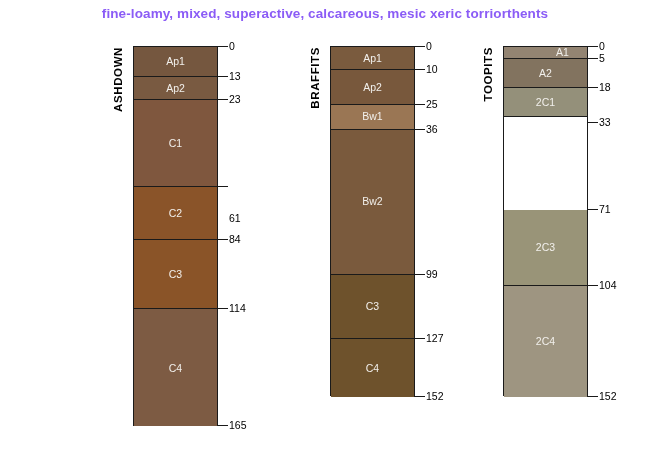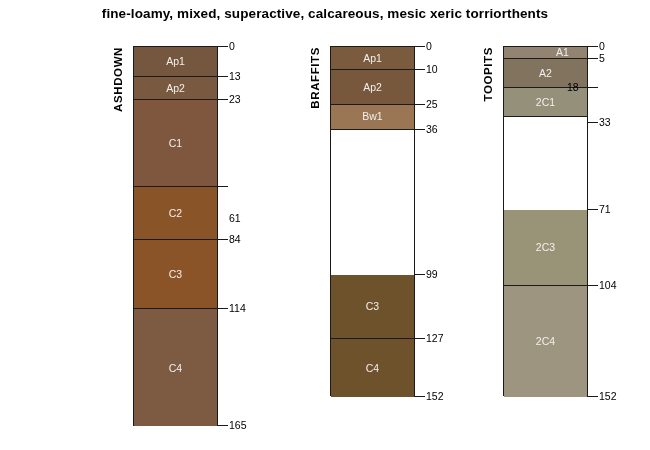--- a/index.html
+++ b/index.html
@@ -15,21 +15,21 @@
     position: relative;
   }
   #chart-title {
     position: absolute;
     top: 6px;
     left: 0;
     width: 650px;
     text-align: center;
     font-size: 13.5px;
     font-weight: bold;
-    color: #000000;
+    color: #8b5cf6;
     letter-spacing: 0.1px;
   }
   .profile {
     position: absolute;
     top: 0;
     height: 450px;
   }
   .profile-name {
     position: absolute;
     font-size: 11.5px;
@@ -128,20 +128,23 @@
       <div class="column" style="left: 330px; top: 46px; width: 85px; height: 349.6px;">
         <div class="horizon" style="top: 0px; height: 23px; background: rgb(122, 91, 62);">
           <span class="horizon-label">Ap1</span>
         </div>
         <div class="horizon" style="top: 23px; height: 34.5px; background: rgb(120, 88, 60);">
           <span class="horizon-label">Ap2</span>
         </div>
         <div class="horizon" style="top: 57.5px; height: 25.3px; background: rgb(154, 118, 84);">
           <span class="horizon-label">Bw1</span>
         </div>
+        <div class="horizon" style="top: 82.8px; height: 144.9px; background: rgb(122, 90, 61);">
+          <span class="horizon-label">Bw2</span>
+        </div>
         <div class="horizon" style="top: 227.7px; height: 64.4px; background: rgb(110, 82, 44);">
           <span class="horizon-label">C3</span>
         </div>
         <div class="horizon" style="top: 292.1px; height: 57.5px; background: rgb(110, 82, 44); border-bottom: none;">
           <span class="horizon-label">C4</span>
         </div>
       </div>
       <div class="depth-tick" style="left: 414px; top: 46px;"></div>
       <div class="depth-text" style="left: 426px; top: 41px;">0</div>
       <div class="depth-tick" style="left: 414px; top: 69px;"></div>
@@ -174,21 +177,21 @@
         </div>
         <div class="horizon" style="top: 239.2px; height: 110.4px; background: rgb(158, 149, 129); border-bottom: none;">
           <span class="horizon-label">2C4</span>
         </div>
       </div>
       <div class="depth-tick" style="left: 587px; top: 46px;"></div>
       <div class="depth-text" style="left: 599px; top: 41px;">0</div>
       <div class="depth-tick" style="left: 587px; top: 58px;"></div>
       <div class="depth-text" style="left: 599px; top: 53px;">5</div>
       <div class="depth-tick" style="left: 587px; top: 87px;"></div>
-      <div class="depth-text" style="left: 567px; top: 82px;">18</div>
+      <div class="depth-text" style="left: 599px; top: 82px;">18</div>
       <div class="depth-tick" style="left: 587px; top: 122px;"></div>
       <div class="depth-text" style="left: 599px; top: 117px;">33</div>
       <div class="depth-tick" style="left: 587px; top: 209px;"></div>
       <div class="depth-text" style="left: 599px; top: 204px;">71</div>
       <div class="depth-tick" style="left: 587px; top: 285px;"></div>
       <div class="depth-text" style="left: 599px; top: 280px;">104</div>
       <div class="depth-tick" style="left: 587px; top: 396px;"></div>
       <div class="depth-text" style="left: 599px; top: 391px;">152</div>
     </div>
   </div>

